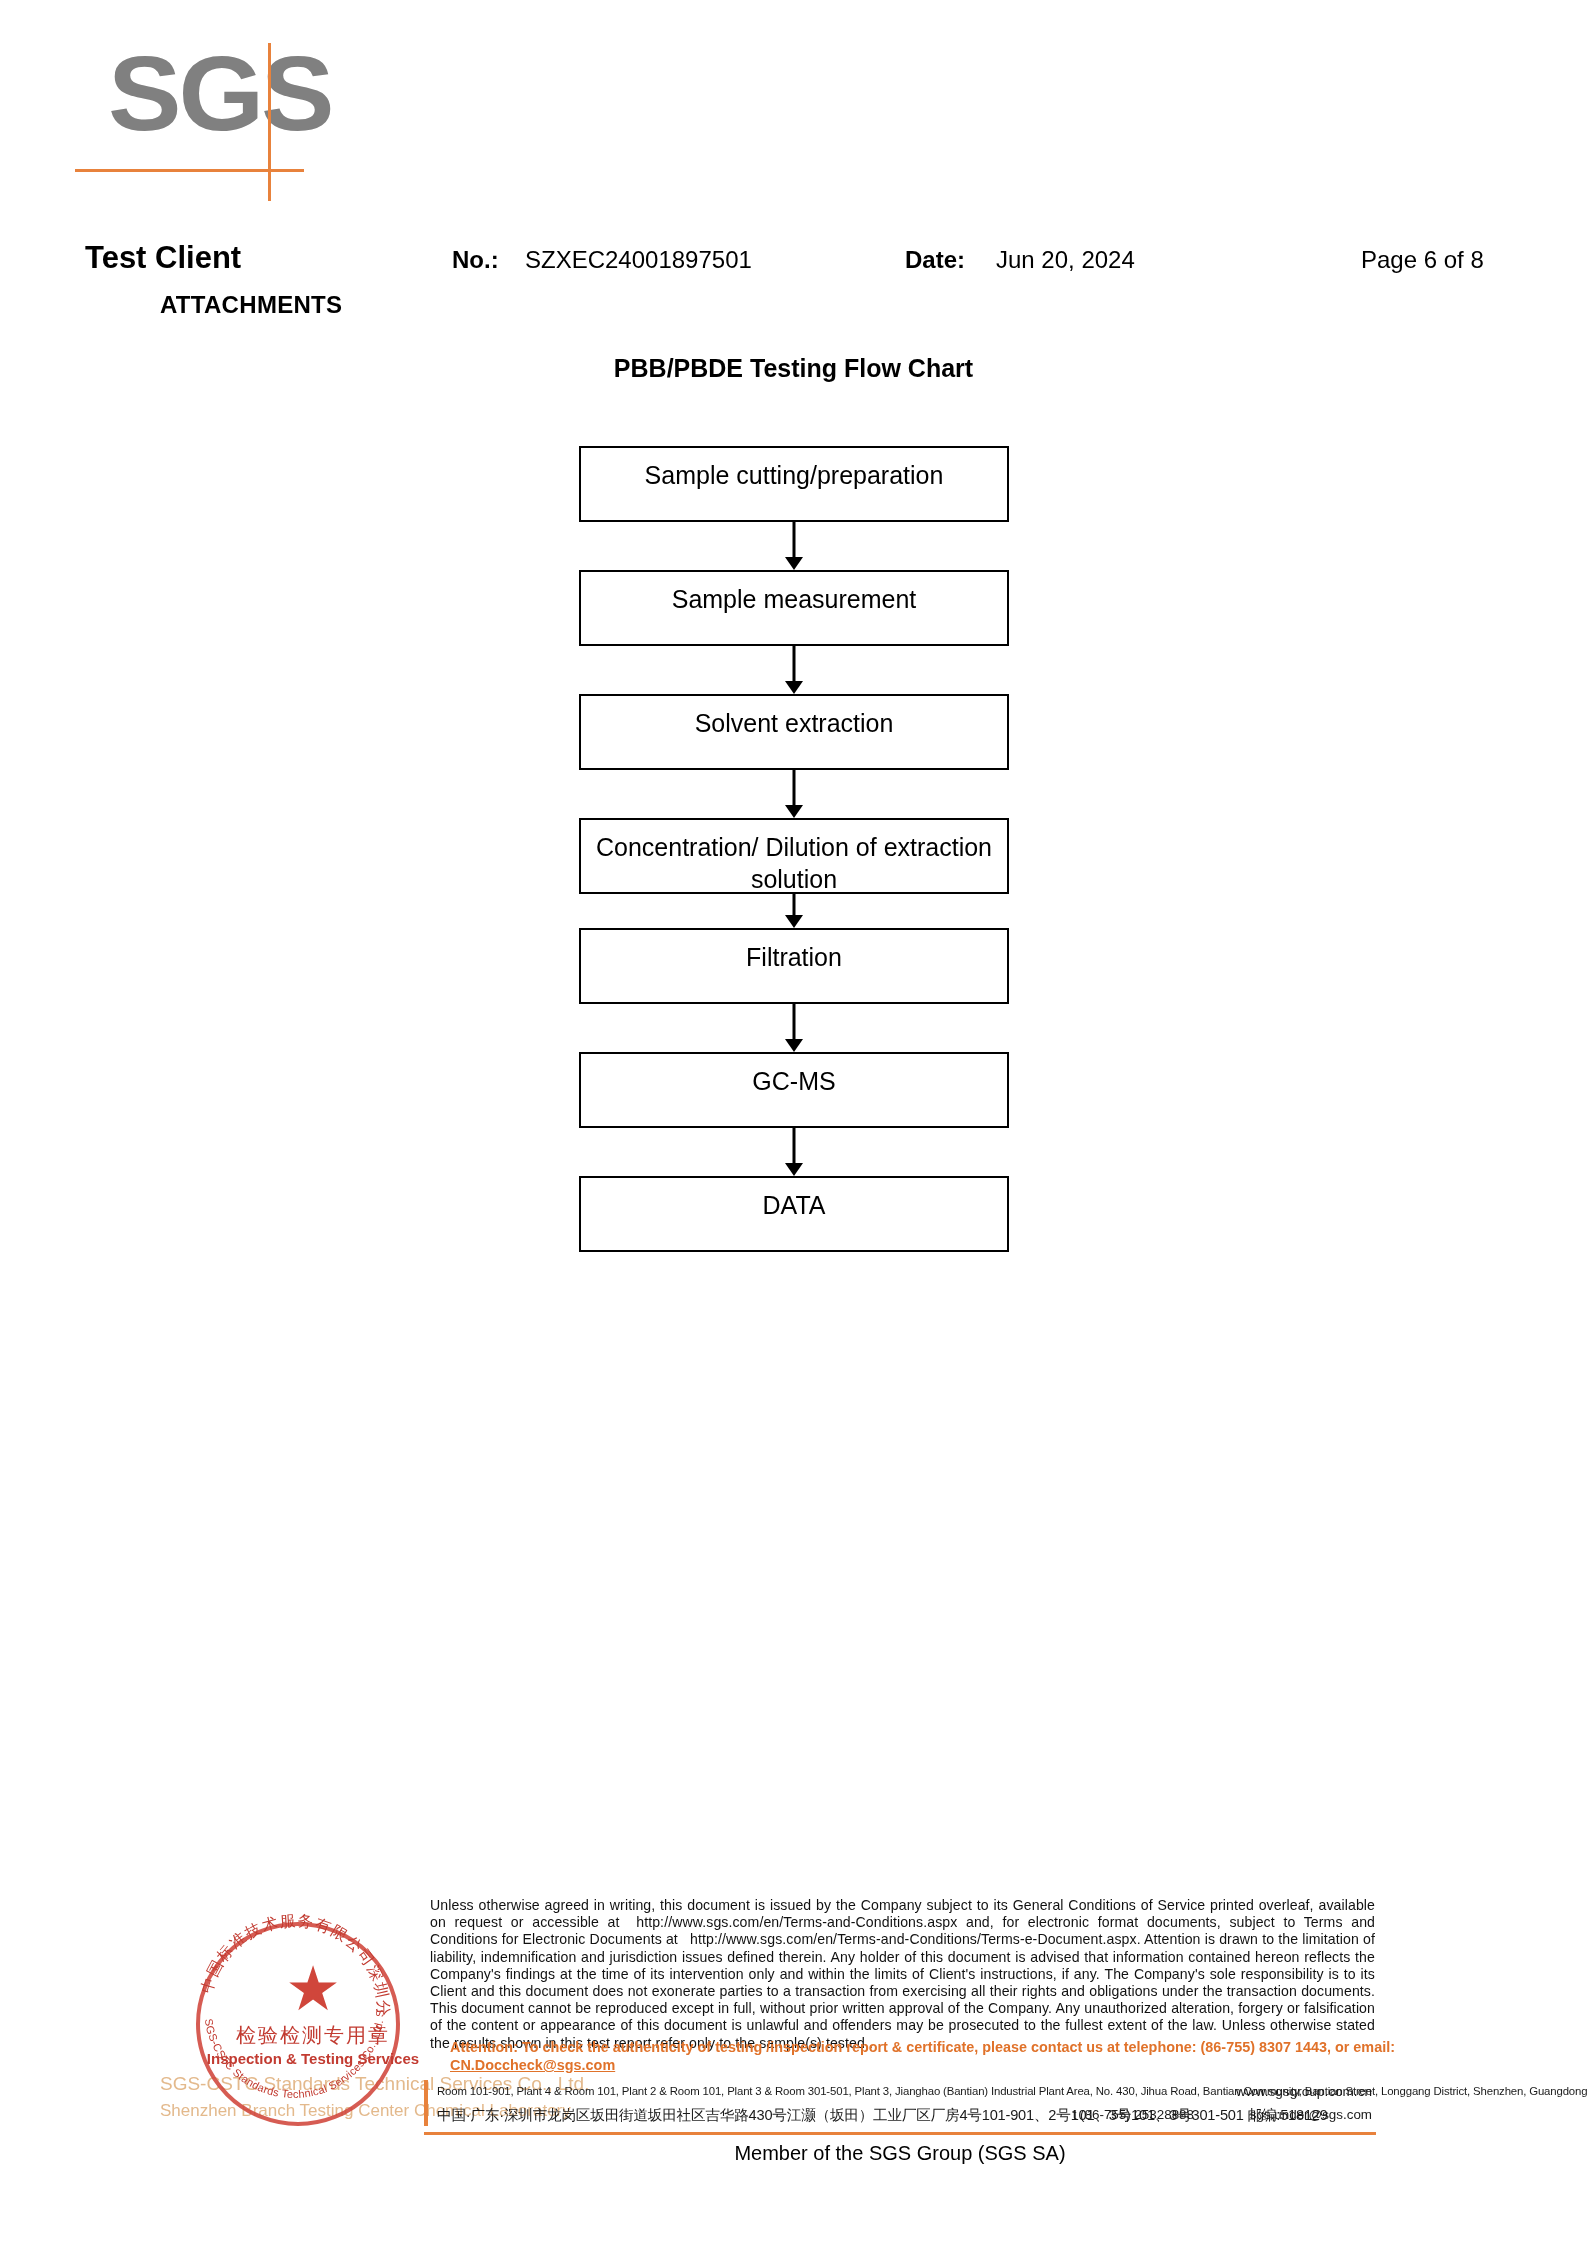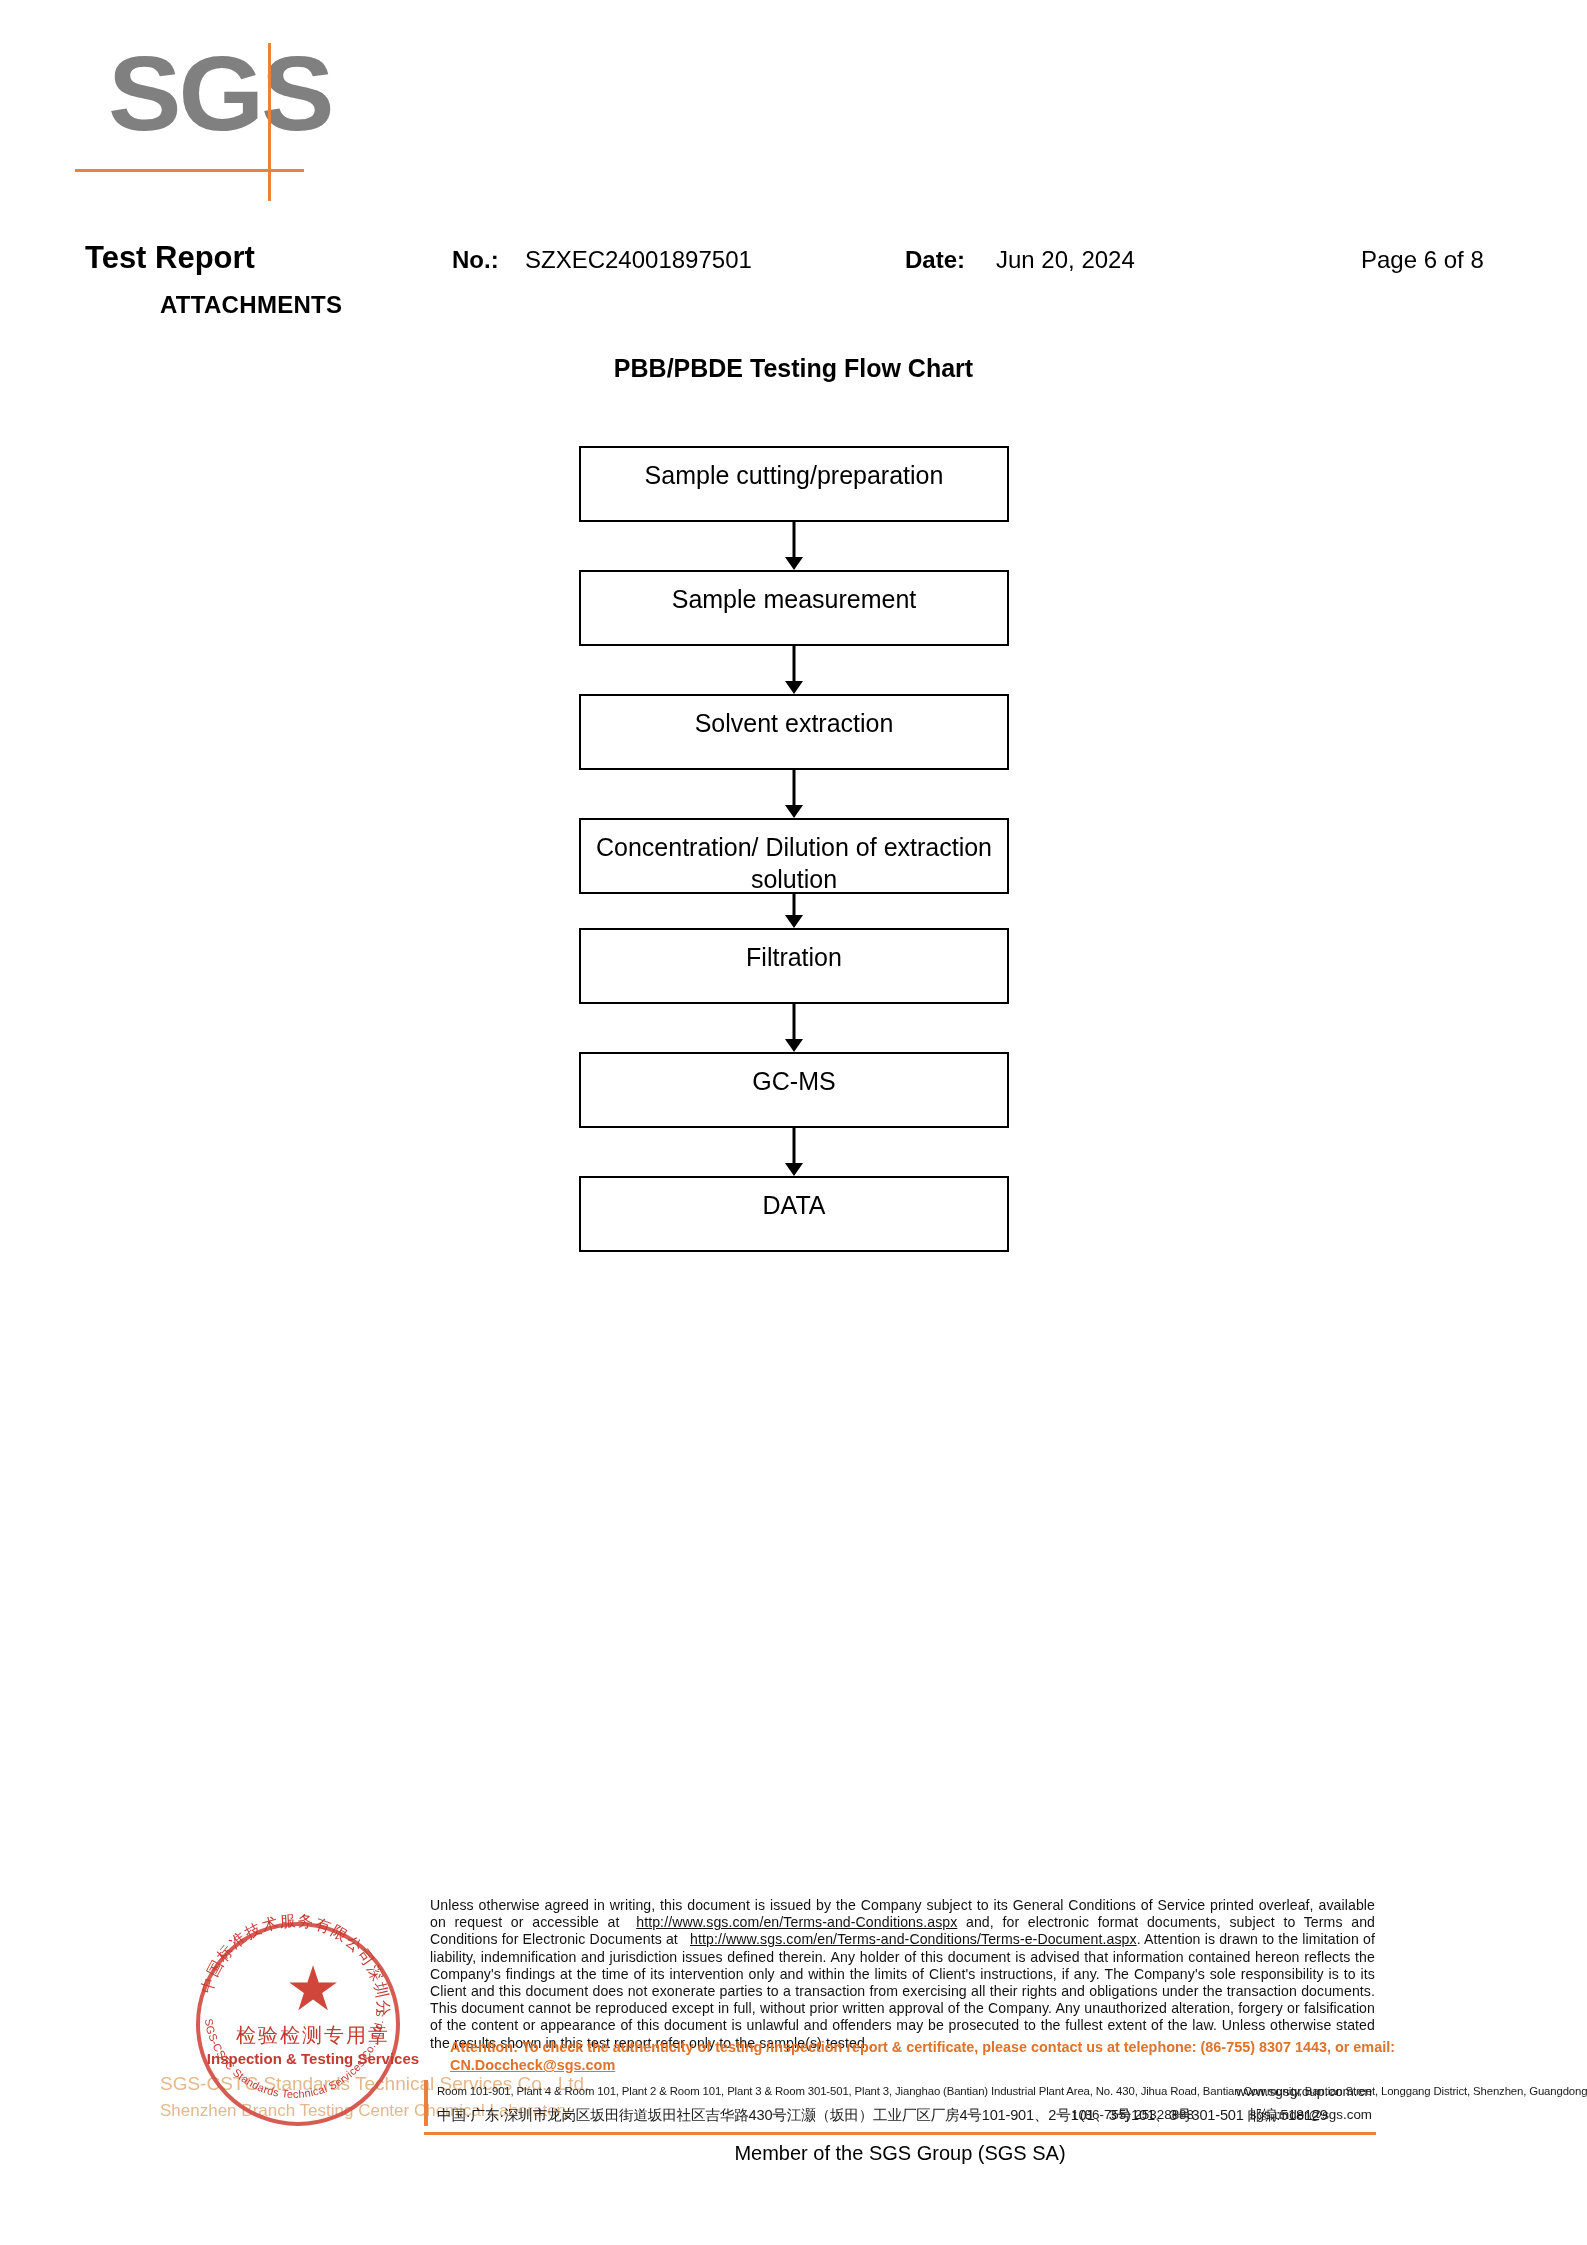--- a/index.html
+++ b/index.html
@@ -254,21 +254,20 @@
     top: 17px;
     width: 945px;
     font-size: 14.1px;
     line-height: 17.2px;
     text-align: justify;
     color: #111111;
     letter-spacing: 0.1px;
   }
   #disclaimer a, #disclaimer .link {
     color: #111111;
-    text-decoration: underline;
     padding-left: 8px;
   }
   #attention-line {
     position: absolute;
     left: 430px;
     top: 158px;
     width: 945px;
     font-size: 14.4px;
     line-height: 18px;
     font-weight: bold;
@@ -338,21 +337,21 @@
 
 <div id="page">
 
   <div id="logo-block">
     <div id="logo-text">SGS</div>
     <div id="logo-rule-h"></div>
     <div id="logo-rule-v"></div>
   </div>
 
   <div id="title-row">
-    <div id="doc-title">Test Report</div>
+    <div id="doc-title">Test Client</div>
     <div id="no-label">No.:</div>
     <div id="no-value">SZXEC24001897501</div>
     <div id="date-label">Date:</div>
     <div id="date-value">Jun 20, 2024</div>
     <div id="page-counter">Page 6 of 8</div>
   </div>
   <div id="attachments-label">ATTACHMENTS</div>
 
   <div id="flowchart">
 

